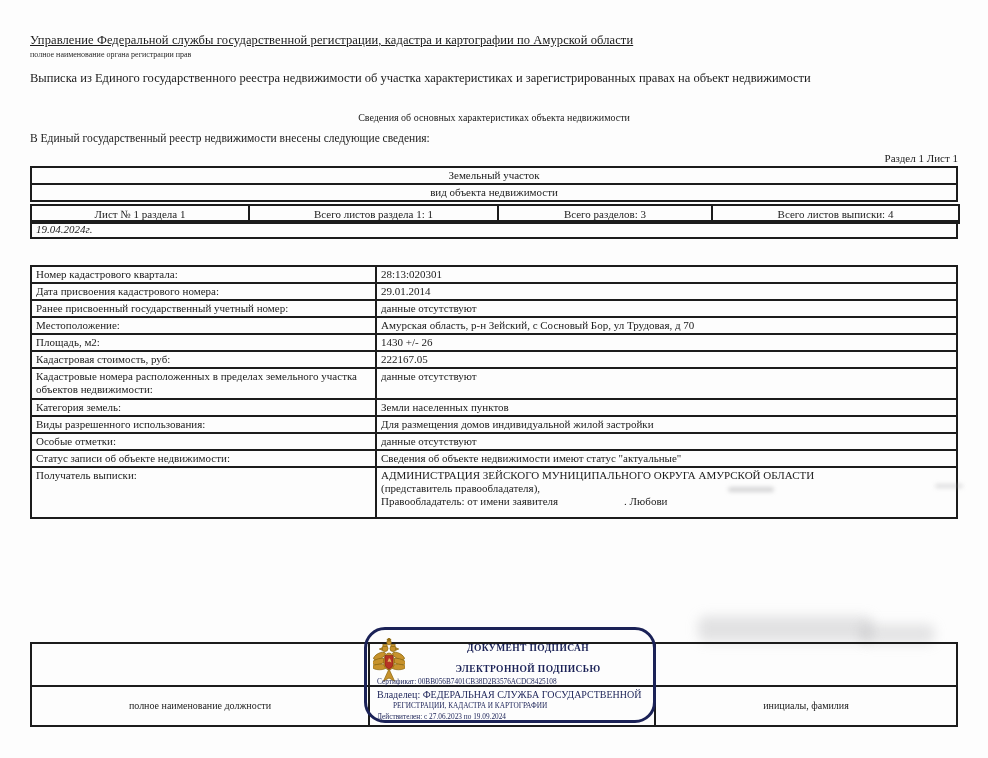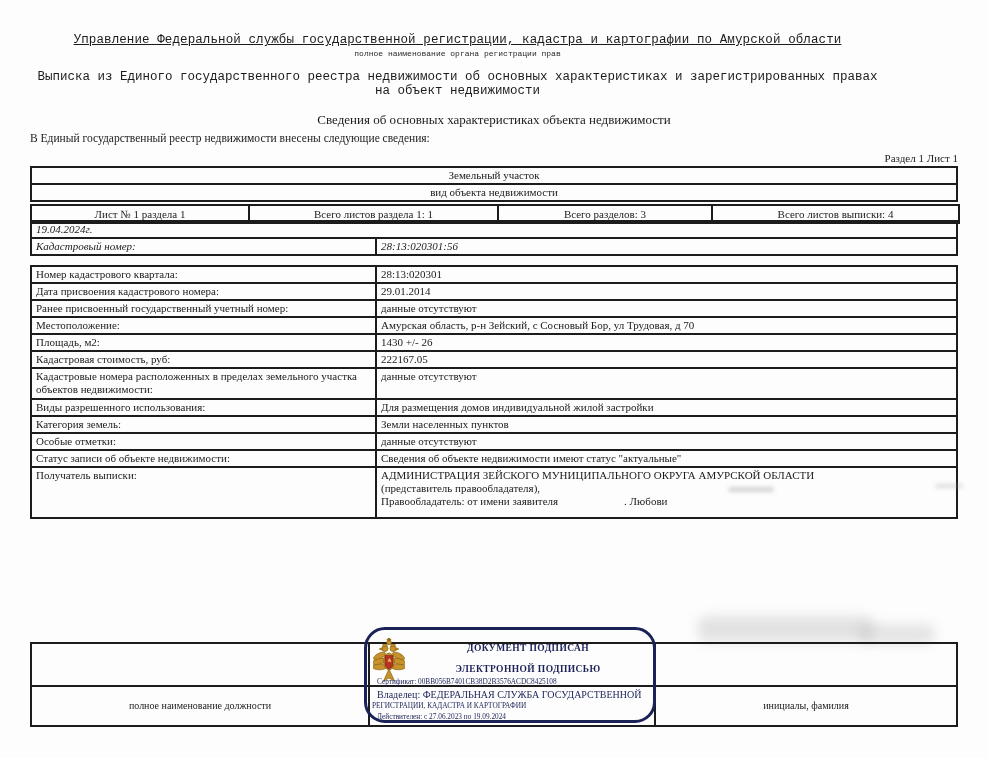--- a/index.html
+++ b/index.html
@@ -2,25 +2,25 @@
 <html lang="ru"><head>
 <meta charset="utf-8">
 <style>
   html,body{margin:0;padding:0;background:#ffffff;}
   .page{
     position:relative;width:988px;height:758px;overflow:hidden;
     background:#fdfdfd;color:#1b1b1b;
     font-family:"Liberation Serif","DejaVu Serif",serif;
   }
   
-  .org-block{position:absolute;top:33px;left:30px;width:855px;text-align:center;font-family:Liberation Mono, monospace;}
+  .org-block{position:absolute;top:33px;left:30px;width:855px;}
   .org-name{font-size:12.5px;text-decoration:underline;letter-spacing:.1px;}
   .org-caption{font-size:8px;margin-top:2px;color:#2a2a2a;}
   .doc-title{font-size:12.5px;margin-top:12px;}
-  .section-title{position:absolute;top:112px;left:30px;width:928px;text-align:center;font-size:13px;}
+  .section-title{position:absolute;top:112px;left:30px;width:928px;text-align:center;font-size:10px;}
   .intro-line{position:absolute;top:132px;left:30px;font-size:11.5px;}
   .section-sheet{position:absolute;top:152px;left:30px;width:928px;text-align:right;font-size:11px;}
   
   table{border-collapse:collapse;table-layout:fixed;position:absolute;left:30px;width:928px;}
   td{border:2px solid #1c1c1c;font-size:11px;line-height:13px;padding:1px 4px;overflow:hidden;}
   .tbl-object{top:166px;}
   .tbl-object td{text-align:center;height:13px;}
   .tbl-sheets{top:204px;}
   .tbl-sheets td{text-align:center;height:14px;}
   .tbl-date{top:220px;font-style:italic;}
@@ -39,39 +39,39 @@
   
   .stamp{
     position:absolute;left:364px;top:627px;width:292px;height:96px;
     border:3px solid #1b2257;border-radius:21px;box-sizing:border-box;
     color:#1b2257;background:transparent;z-index:5;
   }
   .stamp-title1{position:absolute;top:13px;left:44px;right:8px;text-align:center;font-size:9.5px;font-weight:bold;letter-spacing:.4px;}
   .stamp-title2{position:absolute;top:34px;left:44px;right:8px;text-align:center;font-size:9.5px;font-weight:bold;letter-spacing:.4px;}
   .stamp-cert {position:absolute;top:47px;left:10px;right:6px;font-size:7.3px;}
   .stamp-own1 {position:absolute;top:59px;left:10px;right:6px;font-size:10px;}
-  .stamp-own2 {position:absolute;top:71px;left:5px;right:6px;font-size:7.3px;}
+  .stamp-own2 {position:absolute;top:71px;left:26px;right:6px;font-size:7.3px;}
   .stamp-valid{position:absolute;top:82px;left:10px;right:6px;font-size:7.3px;}
   .stamp-eagle{position:absolute;top:8px;left:6px;width:32px;height:46px;}
   
   .wm{position:absolute;border-radius:8px;pointer-events:none;}
   .wm1{left:698px;top:616px;width:175px;height:26px;background:rgba(165,165,168,.30);filter:blur(6px);}
   .wm2{left:860px;top:624px;width:75px;height:20px;background:rgba(165,165,168,.28);filter:blur(6px);}
   .wm3{left:728px;top:487px;width:46px;height:5px;background:rgba(140,140,142,.35);filter:blur(2px);}
   .wm4{left:935px;top:484px;width:28px;height:4px;background:rgba(150,150,152,.30);filter:blur(2px);}
 </style>
 </head>
 <body>
 
 <div class="page">
 
   <div class="org-block">
     <div class="org-name">Управление Федеральной службы государственной регистрации, кадастра и картографии по Амурской области</div>
     <div class="org-caption">полное наименование органа регистрации прав</div>
-    <div class="doc-title">Выписка из Единого государственного реестра недвижимости об основных характеристиках и зарегистрированных правах на объект недвижимости</div>
+    <div class="doc-title">Выписка из Единого государственного реестра недвижимости об участка характеристиках и зарегистрированных правах на объект недвижимости</div>
   </div>
   <div class="section-title">Сведения об основных характеристиках объекта недвижимости</div>
   <div class="intro-line">В Единый государственный реестр недвижимости внесены следующие сведения:</div>
   <div class="section-sheet">Раздел 1 Лист 1</div>
 
   <table class="tbl-object">
     <tbody>
         <tr>
       <td>Земельный участок</td>
     </tr>
@@ -100,24 +100,20 @@
 
   <table class="tbl-date">
     <colgroup>
         <col style="width:345px">
         <col>
       </colgroup>
     <tbody>
         <tr>
       <td colspan="2">19.04.2024г.</td>
     </tr>
-    <tr>
-      <td class="lbl">Кадастровый номер:</td>
-      <td>28:13:020301:56</td>
-    </tr>
   </tbody>
     </table>
 
   <table class="tbl-details">
     <colgroup>
         <col style="width:345px">
         <col>
       </colgroup>
     <tbody>
         <tr>
@@ -142,26 +138,26 @@
     </tr>
     <tr>
       <td class="lbl">Кадастровая стоимость, руб:</td>
       <td>222167.05</td>
     </tr>
     <tr class="two-line">
       <td class="lbl">Кадастровые номера расположенных в пределах земельного участка объектов недвижимости:</td>
       <td>данные отсутствуют</td>
     </tr>
     <tr>
+      <td class="lbl">Категория земель:</td>
+      <td>Земли населенных пунктов</td>
+    </tr>
+    <tr>
       <td class="lbl">Виды разрешенного использования:</td>
       <td>Для размещения домов индивидуальной жилой застройки</td>
-    </tr>
-    <tr>
-      <td class="lbl">Категория земель:</td>
-      <td>Земли населенных пунктов</td>
     </tr>
     <tr>
       <td class="lbl">Особые отметки:</td>
       <td>данные отсутствуют</td>
     </tr>
     <tr>
       <td class="lbl">Статус записи об объекте недвижимости:</td>
       <td>Сведения об объекте недвижимости имеют статус "актуальные"</td>
     </tr>
     <tr class="recipient-row">

